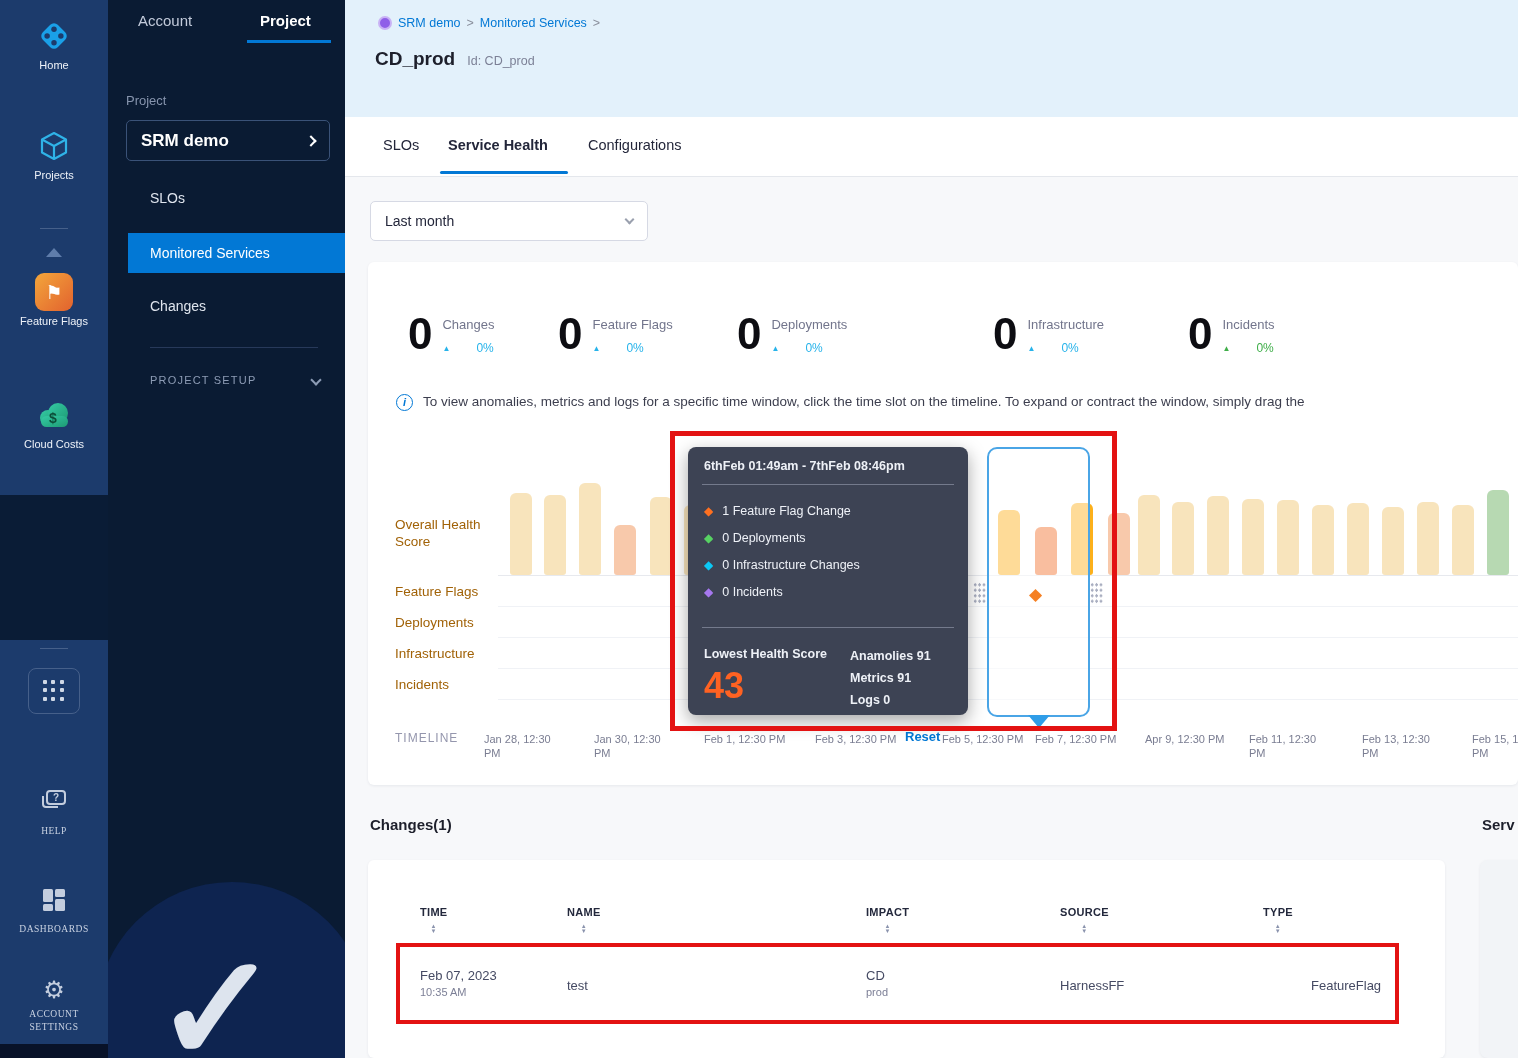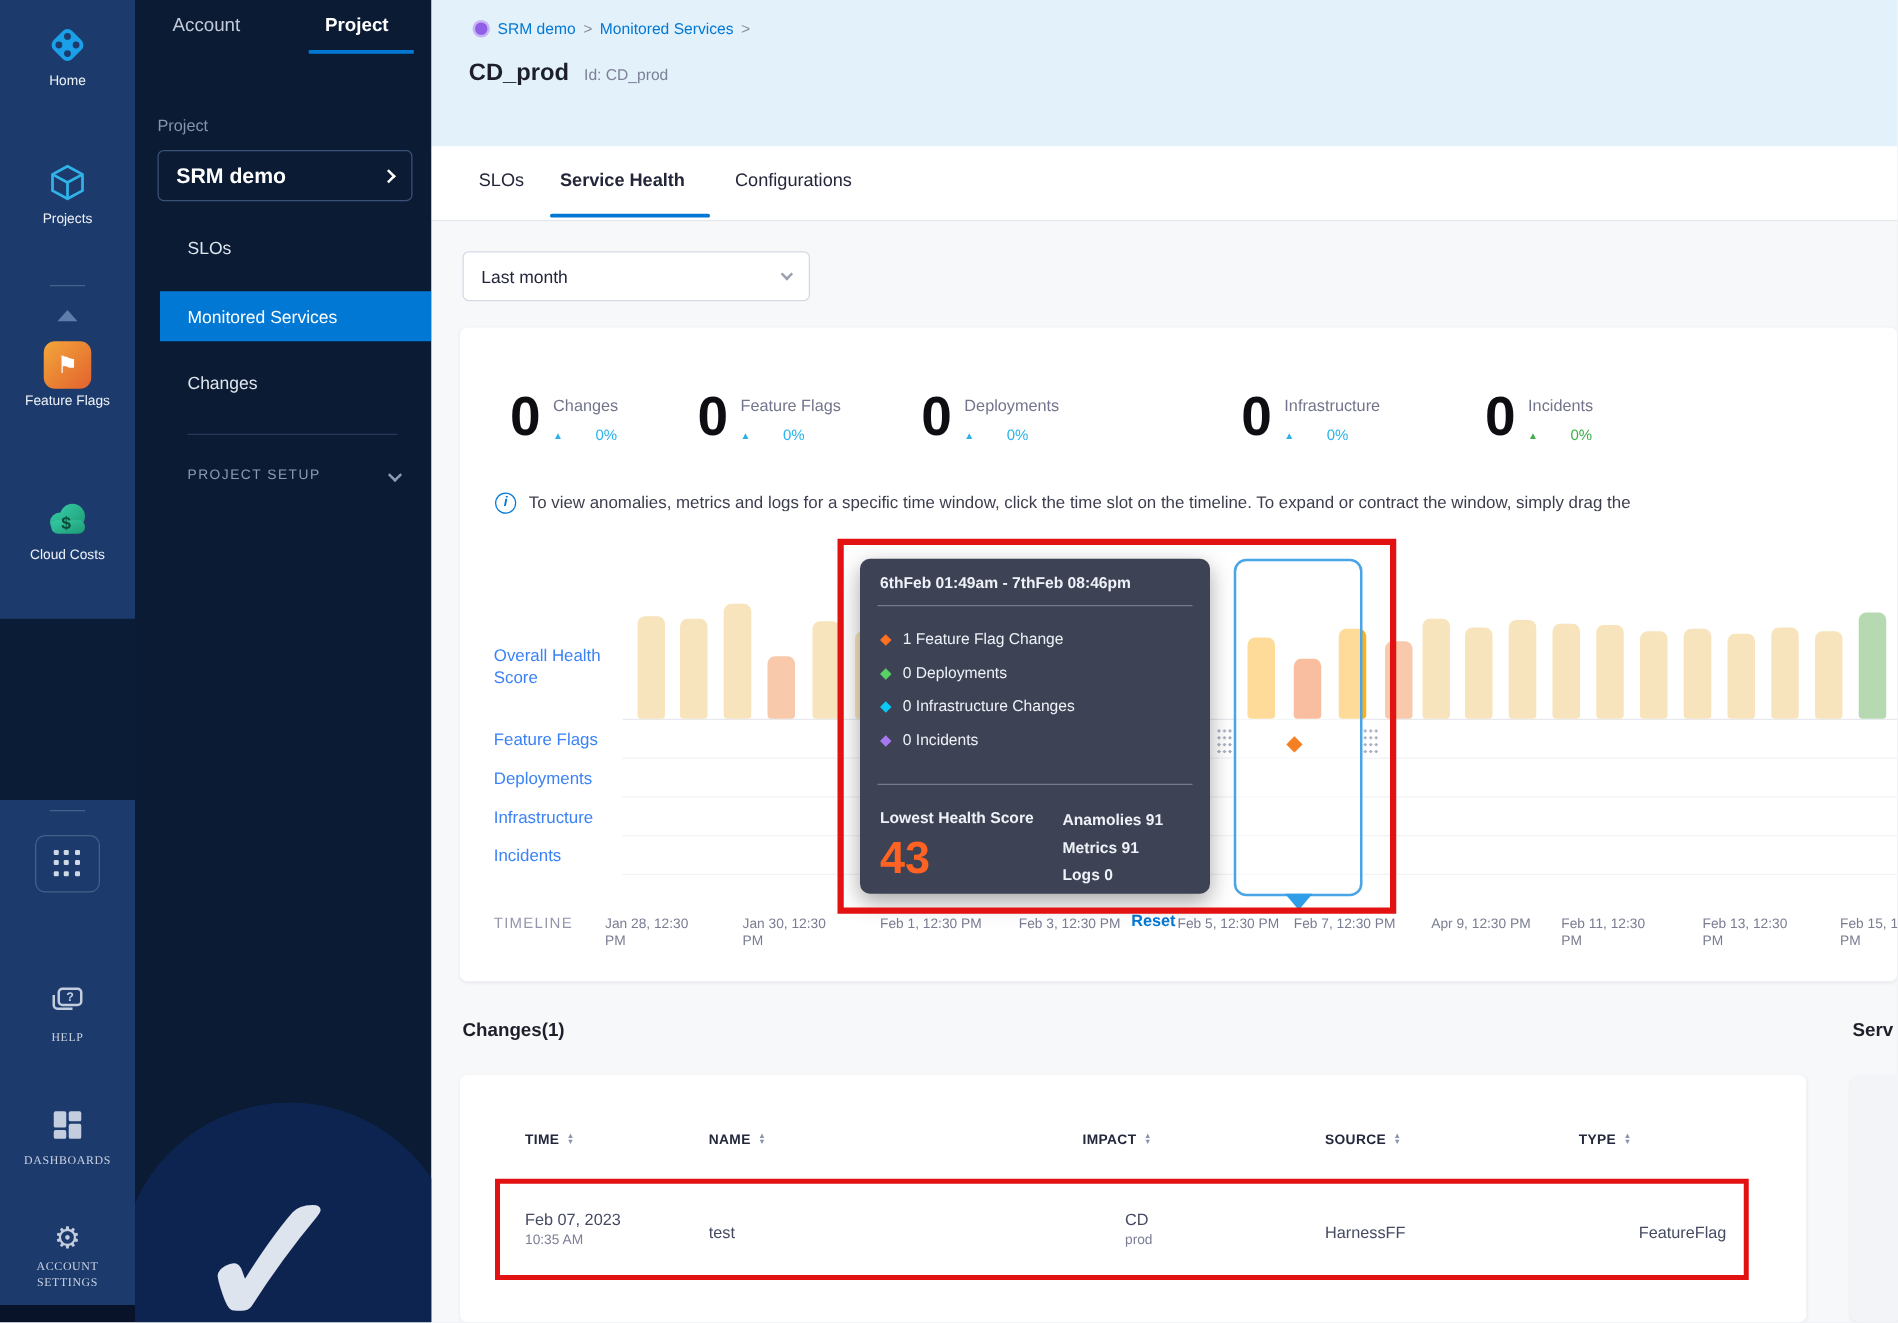--- a/index.html
+++ b/index.html
@@ -68,21 +68,21 @@
   .stat .val { font-size:44px; font-weight:bold; color:#0d0d12; line-height:44px; }
   .stat .col { padding-top:5px; }
   .stat .lbl { font-size:13px; color:#72758c; }
   .stat .delta { margin-top:9px; font-size:12px; display:flex; align-items:center; gap:26px; }
   .stat .tri { font-size:8px; }
 
   .info-row { position:absolute; left:28px; top:132px; display:flex; gap:10px; align-items:flex-start; width:1110px; }
   .info-icon { flex:0 0 auto; width:17px; height:17px; border:1.6px solid #0278d5; border-radius:50%; color:#0278d5; font-size:11px; font-weight:bold; text-align:center; line-height:14px; font-style:italic; }
   .info-text { font-size:13.5px; color:#3c3e4e; white-space:nowrap; overflow:hidden; }
 
-  .row-label { position:absolute; left:27px; font-size:13.5px; color:#3b82f6; width:112px; line-height:17px; }
+  .row-label { position:absolute; left:27px; font-size:13.5px; color:#a16207; width:112px; line-height:17px; }
   .axis-label { position:absolute; left:27px; top:469px; font-size:12px; letter-spacing:1px; color:#9496ad; }
 
   .chart-area { position:absolute; left:0; top:0; width:1150px; height:313px; }
   .bar { position:absolute; bottom:0; width:22px; border-radius:6px 6px 3px 3px; cursor:pointer; }
   .bar.tan    { background:#f8e4bc; }
   .bar.salmon { background:#f8c9ab; }
   .bar.amber  { background:#fcb01b; }
   .bar.orange { background:#f2702a; }
   .bar.green  { background:#b7d9b2; }
   .gridline { position:absolute; left:130px; width:1020px; height:1px; background:#f0f2f6; }
@@ -109,21 +109,21 @@
   .tdate { position:absolute; top:470px; transform:translateX(-50%); font-size:11px; color:#7a7d92; text-align:left; line-height:14px; width:86px; }
 
   
   .anno { position:absolute; border:5px solid #e31212; z-index:50; pointer-events:none; }
   .anno1 { left:302px; top:169px; width:447px; height:300px; }
   .anno2 { left:28px; top:83px; width:1003px; height:81px; border-width:4px; }
 
   
   .section-title { position:absolute; font-size:15px; font-weight:bold; color:#1d1f2b; }
   .table-card { left:23px; top:860px; width:1077px; height:198px; }
-  .th { position:absolute; top:46px; display:flex; align-items:center; gap:6px; font-size:11px; font-weight:bold; letter-spacing:.3px; color:#23283c; cursor:pointer; }
+  .th { position:absolute; top:46px; display:flex; align-items:center; gap:6px; font-size:11px; font-weight:bold; letter-spacing:.3px; color:#23283c; cursor:pointer;flex-direction:column; }
   .sort { display:flex; flex-direction:column; line-height:5px; font-size:6px; color:#8a93ad; }
   .cell { position:absolute; font-size:13px; color:#454a63; }
   .cell .sub { font-size:11px; color:#7c7f96; margin-top:3px; }
   .side-card { position:absolute; left:1480px; top:860px; width:60px; height:198px; background:#f2f4f7; border-radius:8px 0 0 8px; box-shadow:0 1px 3px rgba(20,30,60,.07); }
 </style>
 </head>
 <body>
 
 <div class="screen">
 
@@ -519,21 +519,21 @@
           <span>▼</span>
         </span>
       </div>
 
     <div>
       <div class="cell" style="left:52px; top:108px;">
         <div>Feb 07, 2023</div>
         <div class="sub">10:35 AM</div>
       </div>
       <div class="cell" style="left:199px; top:118px;">test</div>
-      <div class="cell" style="left:498px; top:108px;margin-left:34px;">
+      <div class="cell" style="left:498px; top:108px;">
         <div>CD</div>
         <div class="sub">prod</div>
       </div>
       <div class="cell" style="left:692px; top:118px;">HarnessFF</div>
       <div class="cell" style="left:895px; top:118px;margin-left:48px;">FeatureFlag</div>
     </div>
 
     <div class="anno anno2"></div>
   </section>
 

